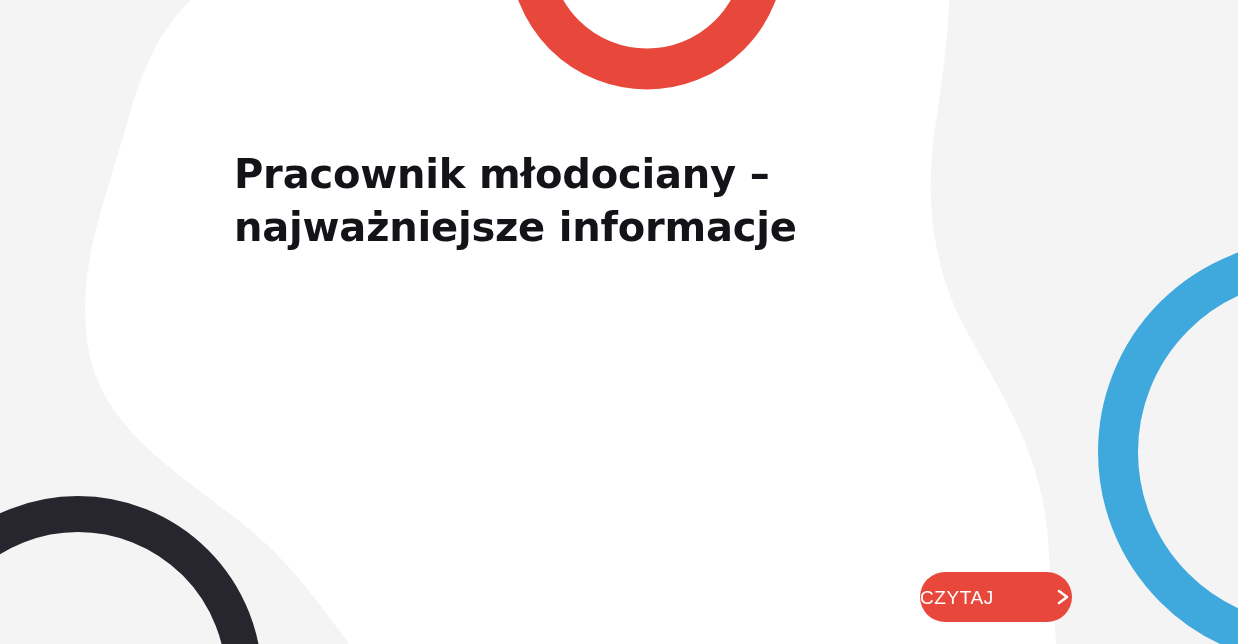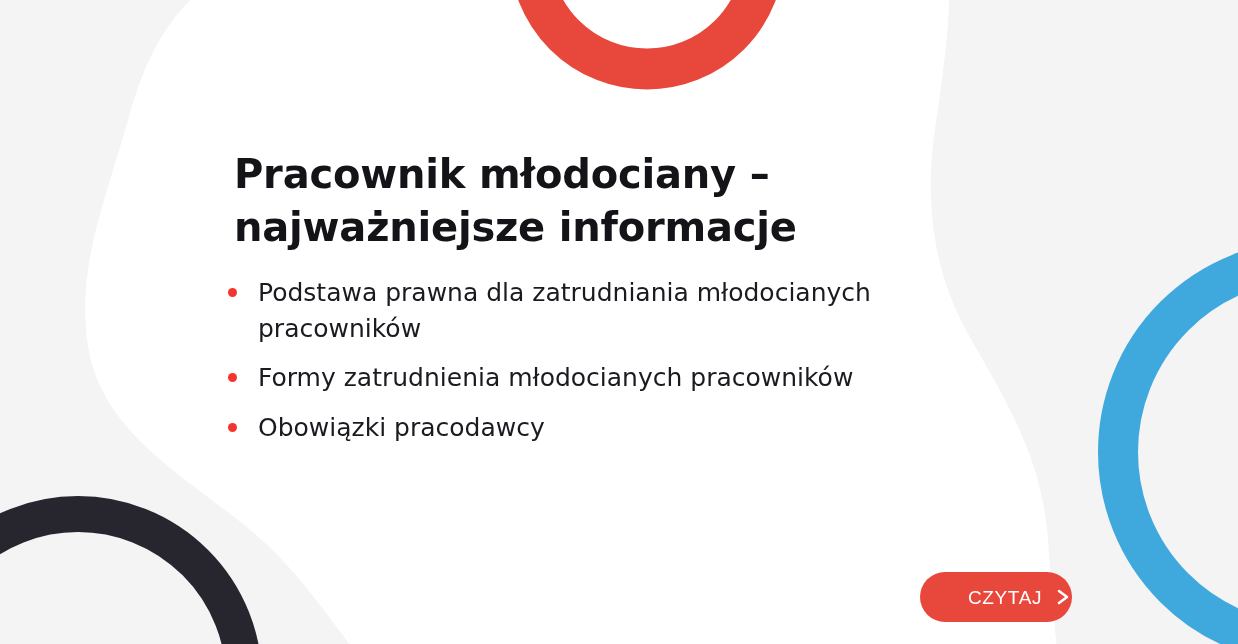--- a/index.html
+++ b/index.html
@@ -99,21 +99,21 @@
     position: absolute;
     left: 920px;
     top: 572px;
     width: 152px;
     height: 50px;
     border-radius: 25px;
     background: #e8483c;
     border: none;
     display: flex;
     align-items: center;
-    justify-content: flex-end;
+    justify-content: space-between;
     gap: 12px;
     cursor: pointer;
     padding: 0;
   }
 
   .cta-label {
     color: #ffffff;
     font-size: 19px;
     font-weight: normal;
     letter-spacing: 0.6px;
@@ -154,34 +154,20 @@
     <circle cx="1310" cy="452" r="192" fill="none" stroke="#3fa9dd" stroke-width="40"></circle>
 
     <circle cx="78" cy="680" r="166" fill="none" stroke="#27252e" stroke-width="36"></circle>
   </svg>
 
   <div class="content">
 
 
     <h1 class="headline">Pracownik młodociany – najważniejsze informacje</h1>
 
-    <ul class="bullet-list">
-      <li class="bullet-item">
-        <span class="bullet-dot"></span>
-        <span>Podstawa prawna dla zatrudniania młodocianych pracowników</span>
-      </li>
-      <li class="bullet-item">
-        <span class="bullet-dot"></span>
-        <span>Formy zatrudnienia młodocianych pracowników</span>
-      </li>
-      <li class="bullet-item">
-        <span class="bullet-dot"></span>
-        <span>Obowiązki pracodawcy</span>
-      </li>
-    </ul>
 
     <button class="cta-button">
       <span class="cta-label">CZYTAJ</span>
       <span class="cta-chevron">
         <svg viewBox="0 0 18 18" width="18" height="18" xmlns="http://www.w3.org/2000/svg">
           <polyline points="5,3 13,9 5,15" fill="none" stroke="#ffffff" stroke-width="2.6" stroke-linecap="round" stroke-linejoin="round"></polyline>
         </svg>
       </span>
     </button>
 

